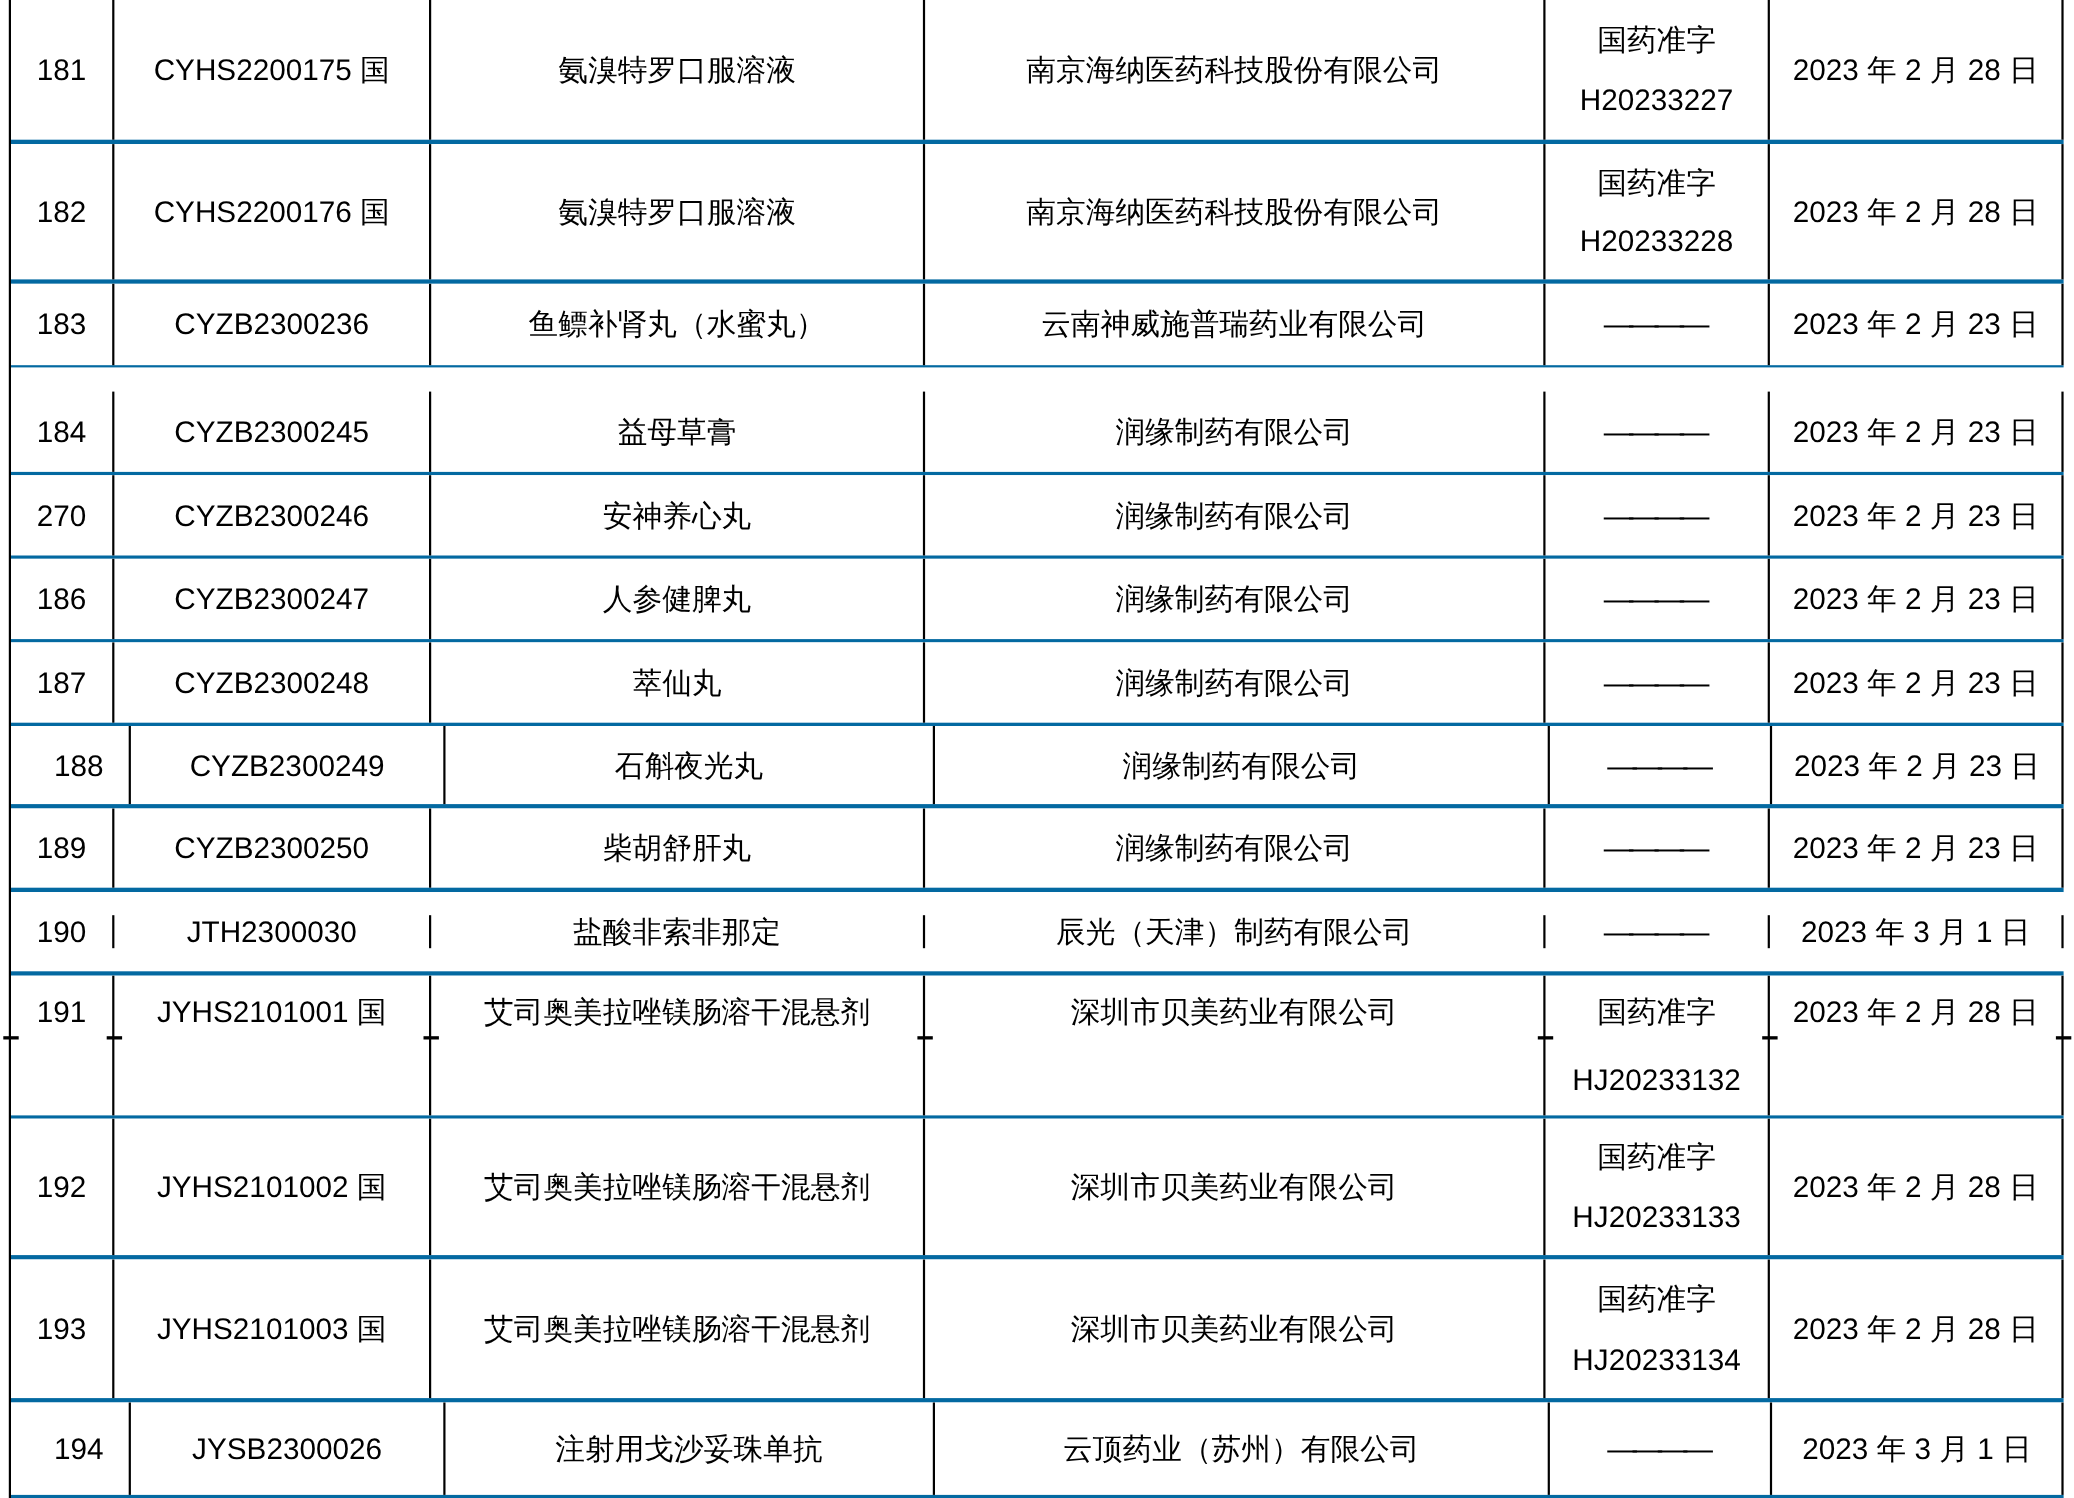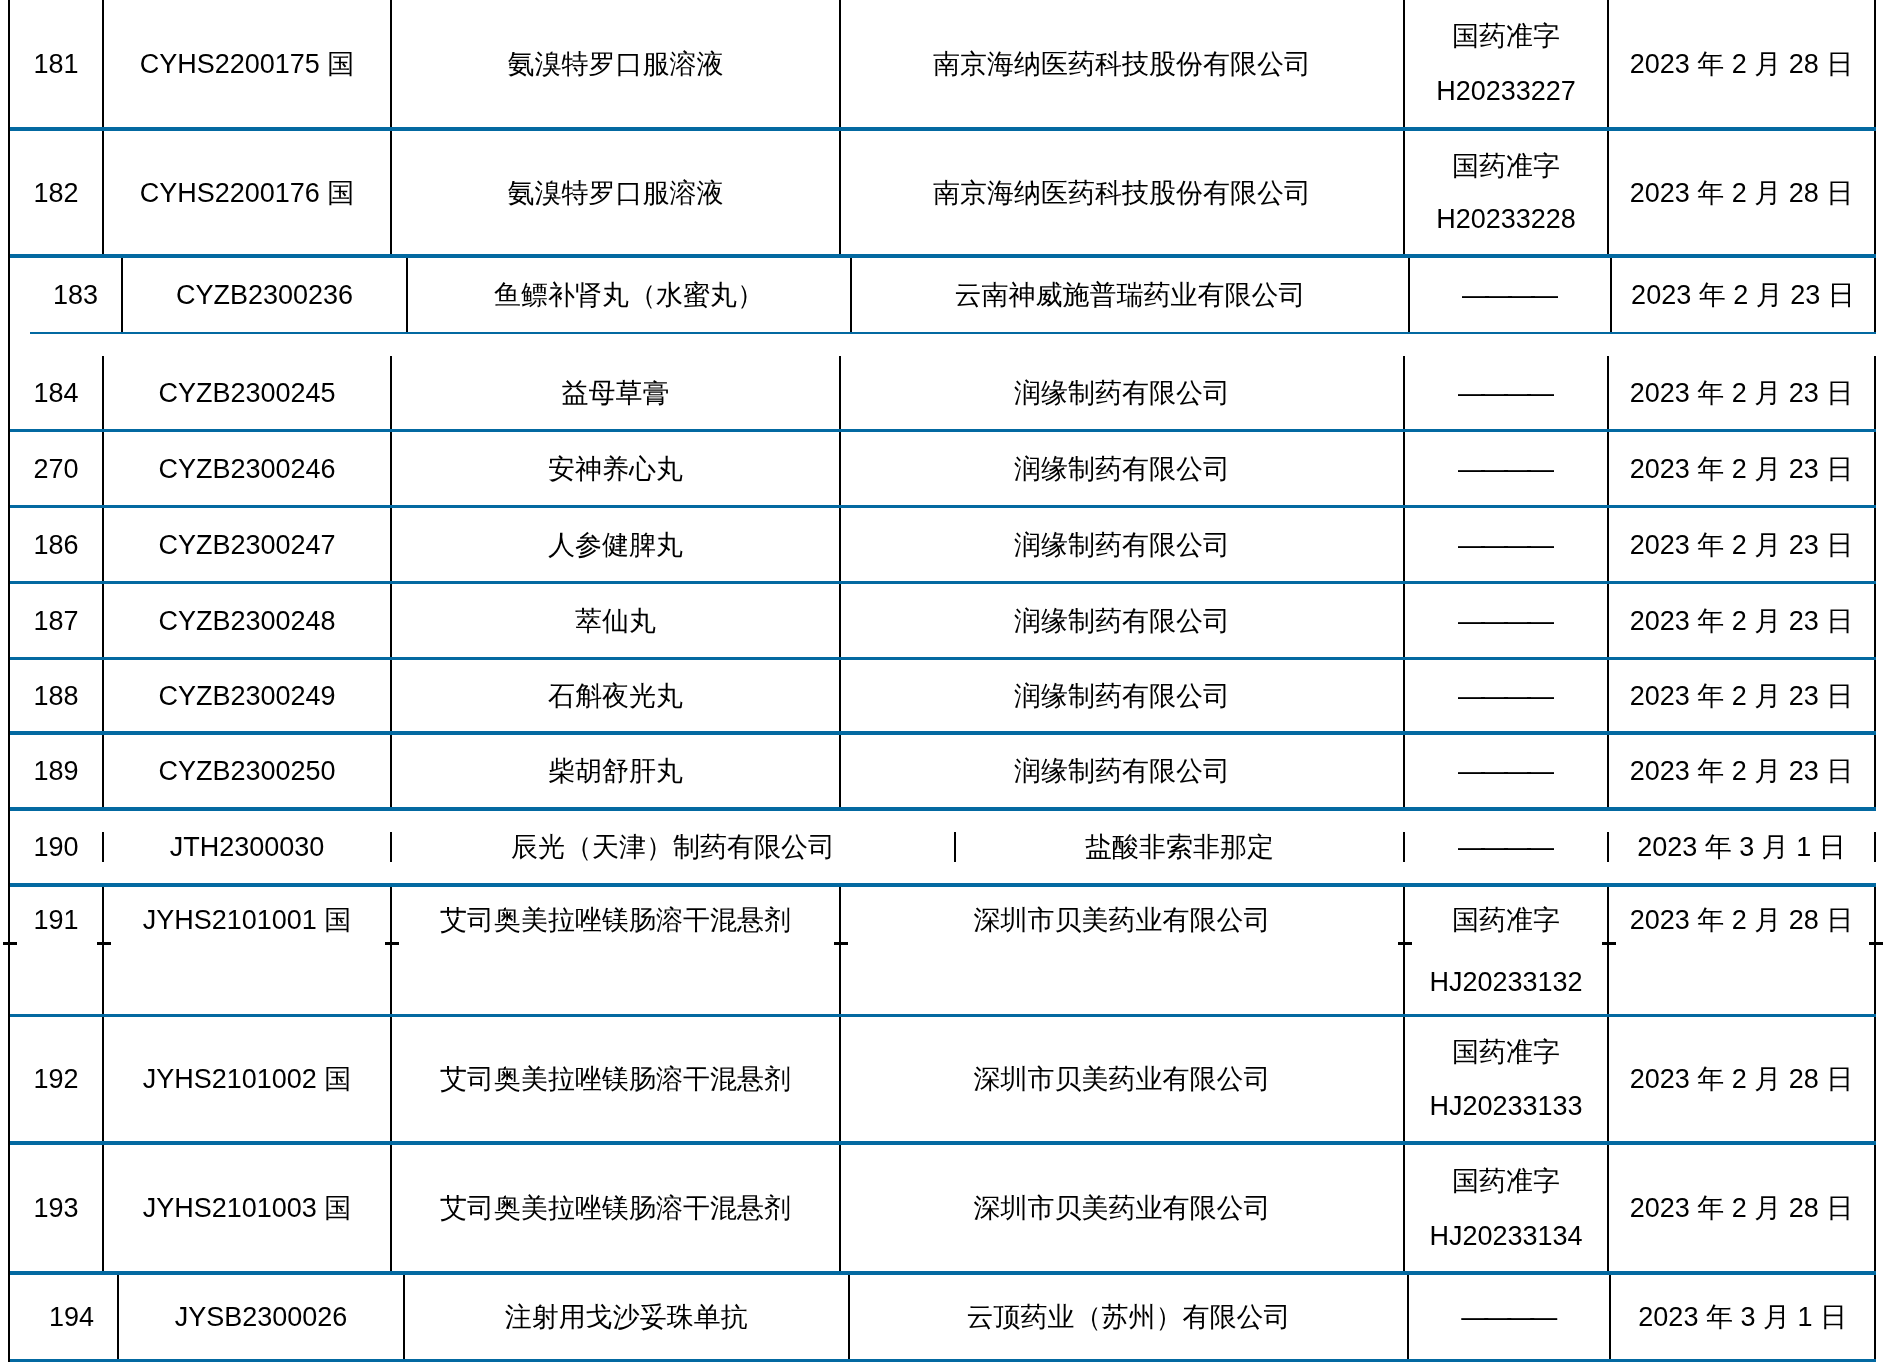--- a/index.html
+++ b/index.html
@@ -105,21 +105,21 @@
       <div class="cell c4">
         <div class="approval-split">
           <span>国药准字</span>
           <span>H20233228</span>
         </div>
       </div>
       <div class="cell c5">
         <span>2023 年 2 月 28 日</span>
       </div>
     </div>
-    <div class="row" style="height: 76px; border-bottom-width: 2px; margin-left: 20px;">
+    <div class="row" style="height: 76px; border-bottom-width: 2px;">
       <div class="cell c0">
         <span>183</span>
       </div>
       <div class="cell c1">
         <span>CYZB2300236</span>
       </div>
       <div class="cell c2">
         <span>鱼鳔补肾丸（水蜜丸）</span>
       </div>
       <div class="cell c3">
@@ -205,21 +205,21 @@
       <div class="cell c3">
         <span>润缘制药有限公司</span>
       </div>
       <div class="cell c4">
         <span class="dash">————</span>
       </div>
       <div class="cell c5">
         <span>2023 年 2 月 23 日</span>
       </div>
     </div>
-    <div class="row" style="height: 75px; border-bottom-width: 4px;">
+    <div class="row" style="height: 75px; border-bottom-width: 4px; padding-left: 16px;">
       <div class="cell c0">
         <span>188</span>
       </div>
       <div class="cell c1">
         <span>CYZB2300249</span>
       </div>
       <div class="cell c2">
         <span>石斛夜光丸</span>
       </div>
       <div class="cell c3">
@@ -252,25 +252,25 @@
         <span>2023 年 2 月 23 日</span>
       </div>
     </div>
     <div class="row" style="height: 76px; border-bottom-width: 4px; align-items: center;">
       <div class="cell c0">
         <span>190</span>
       </div>
       <div class="cell c1">
         <span>JTH2300030</span>
       </div>
+      <div class="cell c2">
+        <span>盐酸非索非那定</span>
+      </div>
       <div class="cell c3">
         <span>辰光（天津）制药有限公司</span>
-      </div>
-      <div class="cell c2">
-        <span>盐酸非索非那定</span>
       </div>
       <div class="cell c4">
         <span class="dash">————</span>
       </div>
       <div class="cell c5">
         <span>2023 年 3 月 1 日</span>
       </div>
     </div>
     <div class="row r-top" style="height: 130px; border-bottom-width: 3px; justify-content: flex-end;">
       <div class="cell c0">

